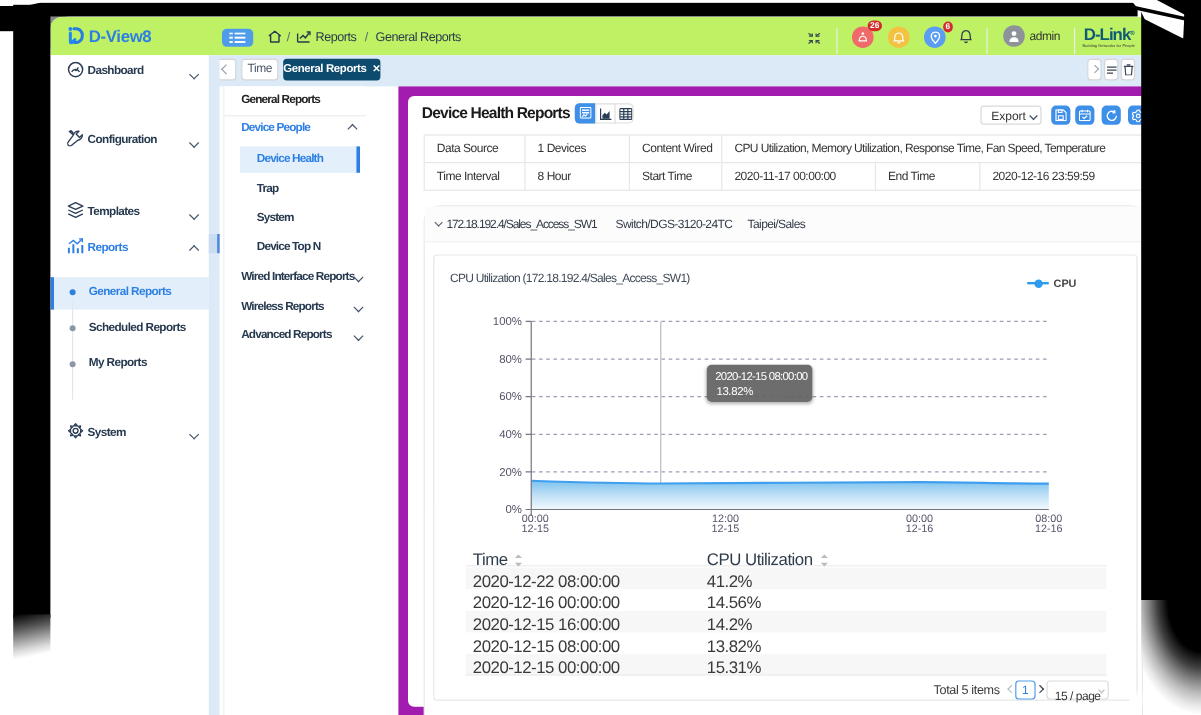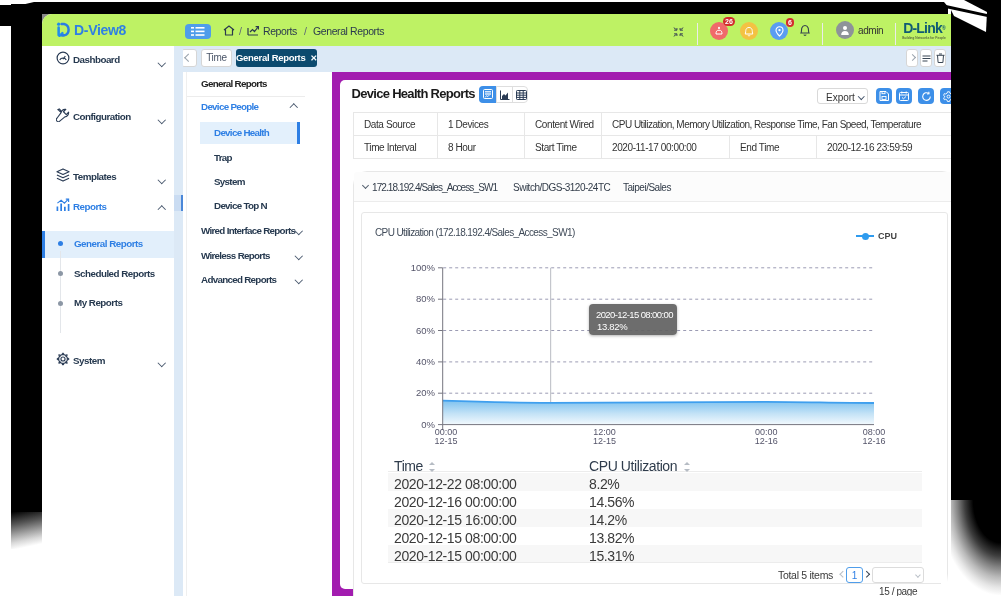--- a/index.html
+++ b/index.html
@@ -378,21 +378,21 @@
               <div class="abs" style="left:8px;top:16.5px;font-size:9.5px;color:#fff;letter-spacing:-.3px">13.82%</div>
             </div>
 
             <div id="dtable">
               <div class="drow" style="top:0;height:15.5px;border-bottom:1px solid #ececec;color:#2f3c4c">
                 <span class="c1" style="top:1.5px">Time <span class="sorticon" style="top:1px;left:2px"></span></span>
                 <span class="c2" style="top:1.5px">CPU Utilization <span class="sorticon" style="top:1px;left:2px"></span></span>
               </div>
               <div class="drow" style="top:16.5px;background:#f7f7f7">
                   <span class="c1">2020-12-22 08:00:00</span>
-                  <span class="c2">8.2%</span>
+                  <span class="c2">41.2%</span>
                 </div>
               <div class="drow" style="top:34.5px">
                   <span class="c1">2020-12-16 00:00:00</span>
                   <span class="c2">14.56%</span>
                 </div>
               <div class="drow" style="top:52.5px;background:#f7f7f7">
                   <span class="c1">2020-12-15 16:00:00</span>
                   <span class="c2">14.2%</span>
                 </div>
               <div class="drow" style="top:70.5px">
@@ -404,21 +404,21 @@
                   <span class="c2">15.31%</span>
                 </div>
             </div>
 
             <div class="abs" style="left:0;top:354px;width:561px;height:16px;font-size:10.5px;color:#3a3a3a">
               <span class="abs" style="left:416px;top:2px;letter-spacing:-.3px">Total 5 items</span>
               <span class="chevron abs" style="left:479px;top:5px;width:4.5px;height:4.5px;transform:rotate(135deg);border-color:#b9bfc7"></span>
               <span class="abs" style="left:484px;top:0;width:17px;height:16px;border:1px solid #4f9dea;border-radius:3px;color:#2e7fe4;text-align:center;line-height:15px;background:#fff;font-size:10px">1</span>
               <span class="chevron abs" style="left:502px;top:5px;width:4.5px;height:4.5px;transform:rotate(-45deg);border-color:#3a4654"></span>
               <span class="abs" style="left:510px;top:0;width:52px;height:16px;border:1px solid #dcdcdc;border-radius:3px;background:#fff">
-                <span class="abs" style="left:6px;top:18px;font-size:10px;letter-spacing:-.4px;white-space:nowrap">15 / page</span>
+                <span class="abs" style="left:6px;top:7px;font-size:10px;letter-spacing:-.4px;white-space:nowrap">15 / page</span>
                 <span class="chevron abs" style="left:43px;top:5px;width:3.8px;height:3.8px;border-color:#b9bfc7"></span>
               </span>
             </div>
           </div>
         </div>
       </div>
     </div>
   </div>
 
   <div class="abs" style="left:4px;top:2px;width:944px;height:12px;background:#000;clip-path:polygon(0 7px,30px 0,940px 0,950px 12px,0 12px)"></div>

